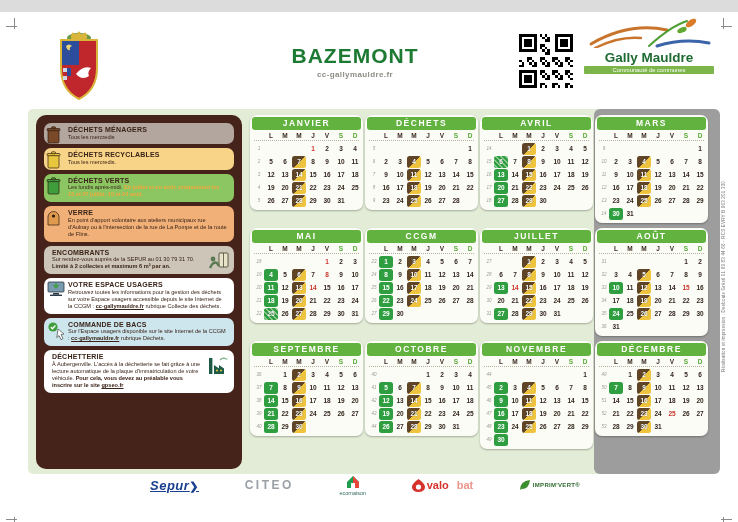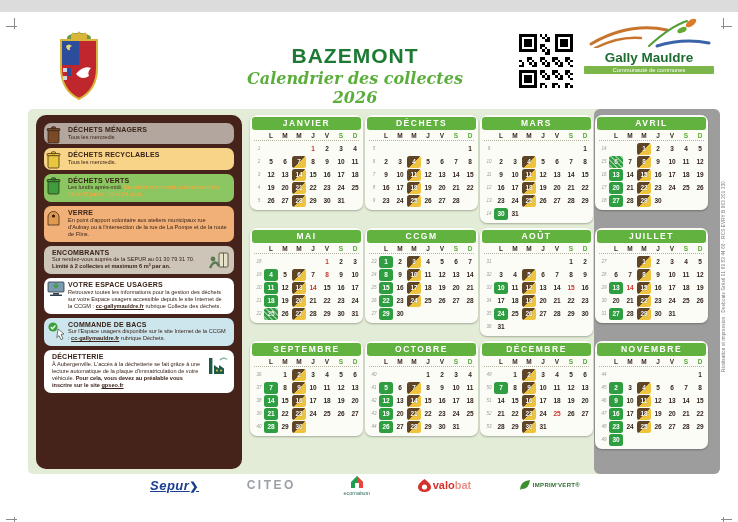--- a/index.html
+++ b/index.html
@@ -50,21 +50,21 @@
   .dd.greenh{background:repeating-linear-gradient(45deg,var(--cell-green) 0 2px,#8cc98e 2px 3.5px);color:#fff;border-radius:2.5px;text-shadow:0 0 1px rgba(0,0,0,.55);}
   .dd.red{color:var(--red);}
   
   .footer{position:absolute;left:150px;top:461px;width:430px;height:24px;display:flex;justify-content:space-between;align-items:center;}
   .p-sepur{font-size:13px;font-weight:bold;font-style:italic;color:#1b3f8f;letter-spacing:.5px;text-decoration:underline;}
   .p-sepur .arr{font-style:normal;font-size:11px;}
   .p-citeo{font-size:12px;font-weight:bold;color:#9aa0a6;letter-spacing:2.5px;}
   .p-eco{display:flex;flex-direction:column;align-items:center;}
   .p-eco .lbl{font-size:5.5px;color:#2f6b5e;margin-top:1px;}
   .p-valo{display:flex;align-items:center;gap:2px;font-size:11px;font-weight:bold;}
-  .p-valo .a{color:#d5322c;} .p-valo .b{color:#e9948a;}
+  .p-valo .a{color:#d5322c;} .p-valo .b{color:#e9948a;padding-left:8px;}
   .p-imp{display:flex;align-items:center;gap:2px;font-size:6px;font-weight:bold;color:#2f6b2f;letter-spacing:.3px;}
   
   .imprint{position:absolute;left:721px;top:160px;height:200px;writing-mode:vertical-rl;transform:rotate(180deg);font-size:4.5px;color:#777;letter-spacing:.2px;}
 </style>
 </head>
 <body>
 
 <div class="page">
 
   <div class="crop" style="left:14px;top:6px;width:1px;height:11px;"></div>
@@ -89,21 +89,20 @@
       <path d="M20 44 q7 -9 15 -6 q-4 4 -2 8 q-7 5 -13 -2 z" fill="#ffffff"></path>
       <rect x="7" y="38" width="4" height="4" fill="#cfd8e8"></rect>
         <rect x="11" y="42" width="4" height="4" fill="#2b4d9b"></rect>
       <rect x="7" y="46" width="4" height="4" fill="#cfd8e8"></rect>
         <rect x="11" y="38" width="4" height="4" fill="#2b4d9b"></rect>
     </svg>
   </div>
 
   <div class="title-block">
     <div class="commune">BAZEMONT</div>
-    <div class="subtitle">Calendrier des collectes 2026</div>
     <div class="url">cc-gallymauldre.fr</div>
   </div>
 
   <div class="qr">
     <svg id="qr-svg" width="54" height="54" viewBox="0 0 21 21" shape-rendering="crispEdges">
         <rect width="21" height="21" fill="#fff"></rect>
         <rect x="0" y="10" width="1" height="1" fill="#000"></rect>
         <rect x="0" y="12" width="1" height="1" fill="#000"></rect>
         <rect x="1" y="11" width="1" height="1" fill="#000"></rect>
         <rect x="1" y="12" width="1" height="1" fill="#000"></rect>
@@ -397,20 +396,75 @@
           <span class="dd">23</span>
           <span class="dd">24</span>
           <span class="dd split">25</span>
           <span class="dd">26</span>
           <span class="dd">27</span>
           <span class="dd">28</span>
           <span class="dd"></span>
         </div>
       </div>
       <div class="mcard">
+        <div class="mh">AVRIL</div>
+        <div class="dow">
+          <span></span>
+          <span>L</span>
+          <span>M</span>
+          <span>M</span>
+          <span>J</span>
+          <span>V</span>
+          <span class="we">S</span>
+          <span class="we">D</span>
+        </div>
+        <div class="days">
+          <span class="wk">14</span>
+          <span class="dd"></span>
+          <span class="dd"></span>
+          <span class="dd split">1</span>
+          <span class="dd">2</span>
+          <span class="dd">3</span>
+          <span class="dd">4</span>
+          <span class="dd">5</span>
+          <span class="wk">15</span>
+          <span class="dd greenh">6</span>
+          <span class="dd">7</span>
+          <span class="dd split">8</span>
+          <span class="dd">9</span>
+          <span class="dd">10</span>
+          <span class="dd">11</span>
+          <span class="dd">12</span>
+          <span class="wk">16</span>
+          <span class="dd green">13</span>
+          <span class="dd">14</span>
+          <span class="dd split">15</span>
+          <span class="dd">16</span>
+          <span class="dd">17</span>
+          <span class="dd">18</span>
+          <span class="dd">19</span>
+          <span class="wk">17</span>
+          <span class="dd green">20</span>
+          <span class="dd">21</span>
+          <span class="dd split">22</span>
+          <span class="dd">23</span>
+          <span class="dd">24</span>
+          <span class="dd">25</span>
+          <span class="dd">26</span>
+          <span class="wk">18</span>
+          <span class="dd green">27</span>
+          <span class="dd">28</span>
+          <span class="dd split">29</span>
+          <span class="dd">30</span>
+          <span class="dd"></span>
+          <span class="dd"></span>
+          <span class="dd"></span>
+        </div>
+      </div>
+      <div class="mcard">
         <div class="mh">MARS</div>
         <div class="dow">
           <span></span>
           <span>L</span>
           <span>M</span>
           <span>M</span>
           <span>J</span>
           <span>V</span>
           <span class="we">S</span>
           <span class="we">D</span>
@@ -460,75 +514,20 @@
           <span class="dd green">30</span>
           <span class="dd">31</span>
           <span class="dd"></span>
           <span class="dd"></span>
           <span class="dd"></span>
           <span class="dd"></span>
           <span class="dd"></span>
         </div>
       </div>
       <div class="mcard">
-        <div class="mh">AVRIL</div>
-        <div class="dow">
-          <span></span>
-          <span>L</span>
-          <span>M</span>
-          <span>M</span>
-          <span>J</span>
-          <span>V</span>
-          <span class="we">S</span>
-          <span class="we">D</span>
-        </div>
-        <div class="days">
-          <span class="wk">14</span>
-          <span class="dd"></span>
-          <span class="dd"></span>
-          <span class="dd split">1</span>
-          <span class="dd">2</span>
-          <span class="dd">3</span>
-          <span class="dd">4</span>
-          <span class="dd">5</span>
-          <span class="wk">15</span>
-          <span class="dd greenh">6</span>
-          <span class="dd">7</span>
-          <span class="dd split">8</span>
-          <span class="dd">9</span>
-          <span class="dd">10</span>
-          <span class="dd">11</span>
-          <span class="dd">12</span>
-          <span class="wk">16</span>
-          <span class="dd green">13</span>
-          <span class="dd">14</span>
-          <span class="dd split">15</span>
-          <span class="dd">16</span>
-          <span class="dd">17</span>
-          <span class="dd">18</span>
-          <span class="dd">19</span>
-          <span class="wk">17</span>
-          <span class="dd green">20</span>
-          <span class="dd">21</span>
-          <span class="dd split">22</span>
-          <span class="dd">23</span>
-          <span class="dd">24</span>
-          <span class="dd">25</span>
-          <span class="dd">26</span>
-          <span class="wk">18</span>
-          <span class="dd green">27</span>
-          <span class="dd">28</span>
-          <span class="dd split">29</span>
-          <span class="dd">30</span>
-          <span class="dd"></span>
-          <span class="dd"></span>
-          <span class="dd"></span>
-        </div>
-      </div>
-      <div class="mcard">
         <div class="mh">MAI</div>
         <div class="dow">
           <span></span>
           <span>L</span>
           <span>M</span>
           <span>M</span>
           <span>J</span>
           <span>V</span>
           <span class="we">S</span>
           <span class="we">D</span>
@@ -620,20 +619,75 @@
           <span class="dd">25</span>
           <span class="dd">26</span>
           <span class="dd">27</span>
           <span class="dd">28</span>
           <span class="wk">27</span>
           <span class="dd green">29</span>
           <span class="dd">30</span>
           <span class="dd"></span>
           <span class="dd"></span>
           <span class="dd"></span>
+          <span class="dd"></span>
+          <span class="dd"></span>
+        </div>
+      </div>
+      <div class="mcard">
+        <div class="mh">JUILLET</div>
+        <div class="dow">
+          <span></span>
+          <span>L</span>
+          <span>M</span>
+          <span>M</span>
+          <span>J</span>
+          <span>V</span>
+          <span class="we">S</span>
+          <span class="we">D</span>
+        </div>
+        <div class="days">
+          <span class="wk">27</span>
+          <span class="dd"></span>
+          <span class="dd"></span>
+          <span class="dd split">1</span>
+          <span class="dd">2</span>
+          <span class="dd">3</span>
+          <span class="dd">4</span>
+          <span class="dd">5</span>
+          <span class="wk">28</span>
+          <span class="dd">6</span>
+          <span class="dd">7</span>
+          <span class="dd split">8</span>
+          <span class="dd">9</span>
+          <span class="dd">10</span>
+          <span class="dd">11</span>
+          <span class="dd">12</span>
+          <span class="wk">29</span>
+          <span class="dd green">13</span>
+          <span class="dd red">14</span>
+          <span class="dd split">15</span>
+          <span class="dd">16</span>
+          <span class="dd">17</span>
+          <span class="dd">18</span>
+          <span class="dd">19</span>
+          <span class="wk">30</span>
+          <span class="dd">20</span>
+          <span class="dd">21</span>
+          <span class="dd split">22</span>
+          <span class="dd">23</span>
+          <span class="dd">24</span>
+          <span class="dd">25</span>
+          <span class="dd">26</span>
+          <span class="wk">31</span>
+          <span class="dd green">27</span>
+          <span class="dd">28</span>
+          <span class="dd split">29</span>
+          <span class="dd">30</span>
+          <span class="dd">31</span>
           <span class="dd"></span>
           <span class="dd"></span>
         </div>
       </div>
       <div class="mcard">
         <div class="mh">AOÛT</div>
         <div class="dow">
           <span></span>
           <span>L</span>
           <span>M</span>
@@ -688,75 +742,20 @@
           <span class="dd">31</span>
           <span class="dd"></span>
           <span class="dd"></span>
           <span class="dd"></span>
           <span class="dd"></span>
           <span class="dd"></span>
           <span class="dd"></span>
         </div>
       </div>
       <div class="mcard">
-        <div class="mh">JUILLET</div>
-        <div class="dow">
-          <span></span>
-          <span>L</span>
-          <span>M</span>
-          <span>M</span>
-          <span>J</span>
-          <span>V</span>
-          <span class="we">S</span>
-          <span class="we">D</span>
-        </div>
-        <div class="days">
-          <span class="wk">27</span>
-          <span class="dd"></span>
-          <span class="dd"></span>
-          <span class="dd split">1</span>
-          <span class="dd">2</span>
-          <span class="dd">3</span>
-          <span class="dd">4</span>
-          <span class="dd">5</span>
-          <span class="wk">28</span>
-          <span class="dd">6</span>
-          <span class="dd">7</span>
-          <span class="dd split">8</span>
-          <span class="dd">9</span>
-          <span class="dd">10</span>
-          <span class="dd">11</span>
-          <span class="dd">12</span>
-          <span class="wk">29</span>
-          <span class="dd green">13</span>
-          <span class="dd red">14</span>
-          <span class="dd split">15</span>
-          <span class="dd">16</span>
-          <span class="dd">17</span>
-          <span class="dd">18</span>
-          <span class="dd">19</span>
-          <span class="wk">30</span>
-          <span class="dd">20</span>
-          <span class="dd">21</span>
-          <span class="dd split">22</span>
-          <span class="dd">23</span>
-          <span class="dd">24</span>
-          <span class="dd">25</span>
-          <span class="dd">26</span>
-          <span class="wk">31</span>
-          <span class="dd green">27</span>
-          <span class="dd">28</span>
-          <span class="dd split">29</span>
-          <span class="dd">30</span>
-          <span class="dd">31</span>
-          <span class="dd"></span>
-          <span class="dd"></span>
-        </div>
-      </div>
-      <div class="mcard">
         <div class="mh">SEPTEMBRE</div>
         <div class="dow">
           <span></span>
           <span>L</span>
           <span>M</span>
           <span>M</span>
           <span>J</span>
           <span>V</span>
           <span class="we">S</span>
           <span class="we">D</span>
@@ -853,20 +852,83 @@
           <span class="dd green">26</span>
           <span class="dd">27</span>
           <span class="dd split">28</span>
           <span class="dd">29</span>
           <span class="dd">30</span>
           <span class="dd">31</span>
           <span class="dd"></span>
         </div>
       </div>
       <div class="mcard">
+        <div class="mh">NOVEMBRE</div>
+        <div class="dow">
+          <span></span>
+          <span>L</span>
+          <span>M</span>
+          <span>M</span>
+          <span>J</span>
+          <span>V</span>
+          <span class="we">S</span>
+          <span class="we">D</span>
+        </div>
+        <div class="days">
+          <span class="wk">44</span>
+          <span class="dd"></span>
+          <span class="dd"></span>
+          <span class="dd"></span>
+          <span class="dd"></span>
+          <span class="dd"></span>
+          <span class="dd"></span>
+          <span class="dd">1</span>
+          <span class="wk">45</span>
+          <span class="dd green">2</span>
+          <span class="dd">3</span>
+          <span class="dd split">4</span>
+          <span class="dd">5</span>
+          <span class="dd">6</span>
+          <span class="dd">7</span>
+          <span class="dd">8</span>
+          <span class="wk">46</span>
+          <span class="dd green">9</span>
+          <span class="dd">10</span>
+          <span class="dd split">11</span>
+          <span class="dd">12</span>
+          <span class="dd">13</span>
+          <span class="dd">14</span>
+          <span class="dd">15</span>
+          <span class="wk">47</span>
+          <span class="dd green">16</span>
+          <span class="dd">17</span>
+          <span class="dd split">18</span>
+          <span class="dd">19</span>
+          <span class="dd">20</span>
+          <span class="dd">21</span>
+          <span class="dd">22</span>
+          <span class="wk">48</span>
+          <span class="dd green">23</span>
+          <span class="dd">24</span>
+          <span class="dd split">25</span>
+          <span class="dd">26</span>
+          <span class="dd">27</span>
+          <span class="dd">28</span>
+          <span class="dd">29</span>
+          <span class="wk">49</span>
+          <span class="dd green">30</span>
+          <span class="dd"></span>
+          <span class="dd"></span>
+          <span class="dd"></span>
+          <span class="dd"></span>
+          <span class="dd"></span>
+          <span class="dd"></span>
+        </div>
+      </div>
+      <div class="mcard">
         <div class="mh">DÉCEMBRE</div>
         <div class="dow">
           <span></span>
           <span>L</span>
           <span>M</span>
           <span>M</span>
           <span>J</span>
           <span>V</span>
           <span class="we">S</span>
           <span class="we">D</span>
@@ -907,83 +969,20 @@
           <span class="wk">53</span>
           <span class="dd">28</span>
           <span class="dd">29</span>
           <span class="dd split">30</span>
           <span class="dd">31</span>
           <span class="dd"></span>
           <span class="dd"></span>
           <span class="dd"></span>
         </div>
       </div>
-      <div class="mcard">
-        <div class="mh">NOVEMBRE</div>
-        <div class="dow">
-          <span></span>
-          <span>L</span>
-          <span>M</span>
-          <span>M</span>
-          <span>J</span>
-          <span>V</span>
-          <span class="we">S</span>
-          <span class="we">D</span>
-        </div>
-        <div class="days">
-          <span class="wk">44</span>
-          <span class="dd"></span>
-          <span class="dd"></span>
-          <span class="dd"></span>
-          <span class="dd"></span>
-          <span class="dd"></span>
-          <span class="dd"></span>
-          <span class="dd">1</span>
-          <span class="wk">45</span>
-          <span class="dd green">2</span>
-          <span class="dd">3</span>
-          <span class="dd split">4</span>
-          <span class="dd">5</span>
-          <span class="dd">6</span>
-          <span class="dd">7</span>
-          <span class="dd">8</span>
-          <span class="wk">46</span>
-          <span class="dd green">9</span>
-          <span class="dd">10</span>
-          <span class="dd split">11</span>
-          <span class="dd">12</span>
-          <span class="dd">13</span>
-          <span class="dd">14</span>
-          <span class="dd">15</span>
-          <span class="wk">47</span>
-          <span class="dd green">16</span>
-          <span class="dd">17</span>
-          <span class="dd split">18</span>
-          <span class="dd">19</span>
-          <span class="dd">20</span>
-          <span class="dd">21</span>
-          <span class="dd">22</span>
-          <span class="wk">48</span>
-          <span class="dd green">23</span>
-          <span class="dd">24</span>
-          <span class="dd split">25</span>
-          <span class="dd">26</span>
-          <span class="dd">27</span>
-          <span class="dd">28</span>
-          <span class="dd">29</span>
-          <span class="wk">49</span>
-          <span class="dd green">30</span>
-          <span class="dd"></span>
-          <span class="dd"></span>
-          <span class="dd"></span>
-          <span class="dd"></span>
-          <span class="dd"></span>
-          <span class="dd"></span>
-        </div>
-      </div>
     </div>
 
   <div class="footer">
     <div class="p-sepur"><span>Sepur</span><span class="arr">❯</span></div>
     <div class="p-citeo">CITEO</div>
     <div class="p-eco">
       <svg width="16" height="14" viewBox="0 0 16 14">
         <path d="M2 7 L8 1 L14 7 V13 H2 Z" fill="#1e9e4f"></path>
         <path d="M8 1 L14 7 V13 H8 Z" fill="#e8453c"></path>
         <rect x="6" y="8" width="4" height="5" fill="#fff"></rect>

